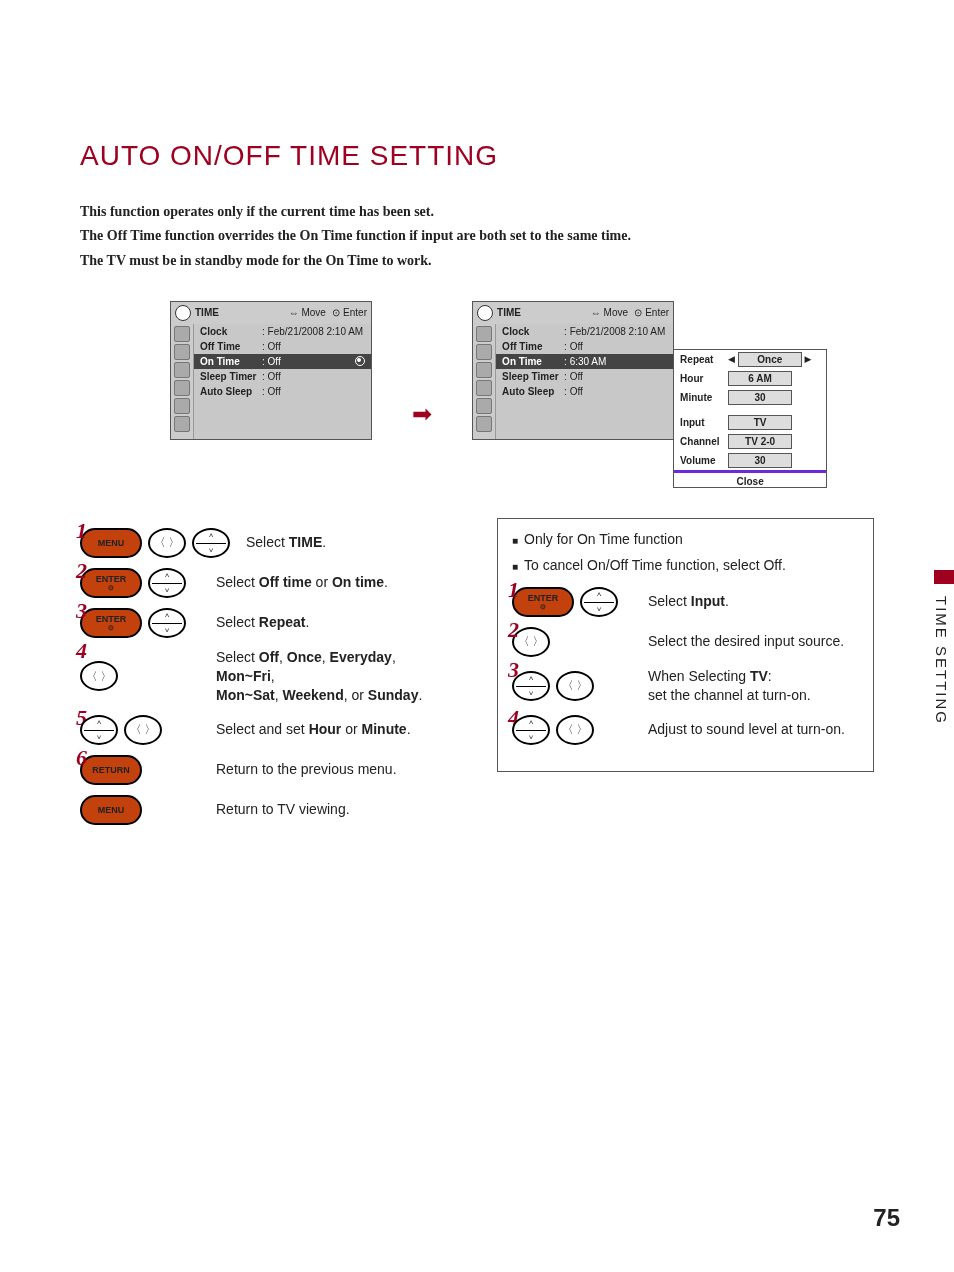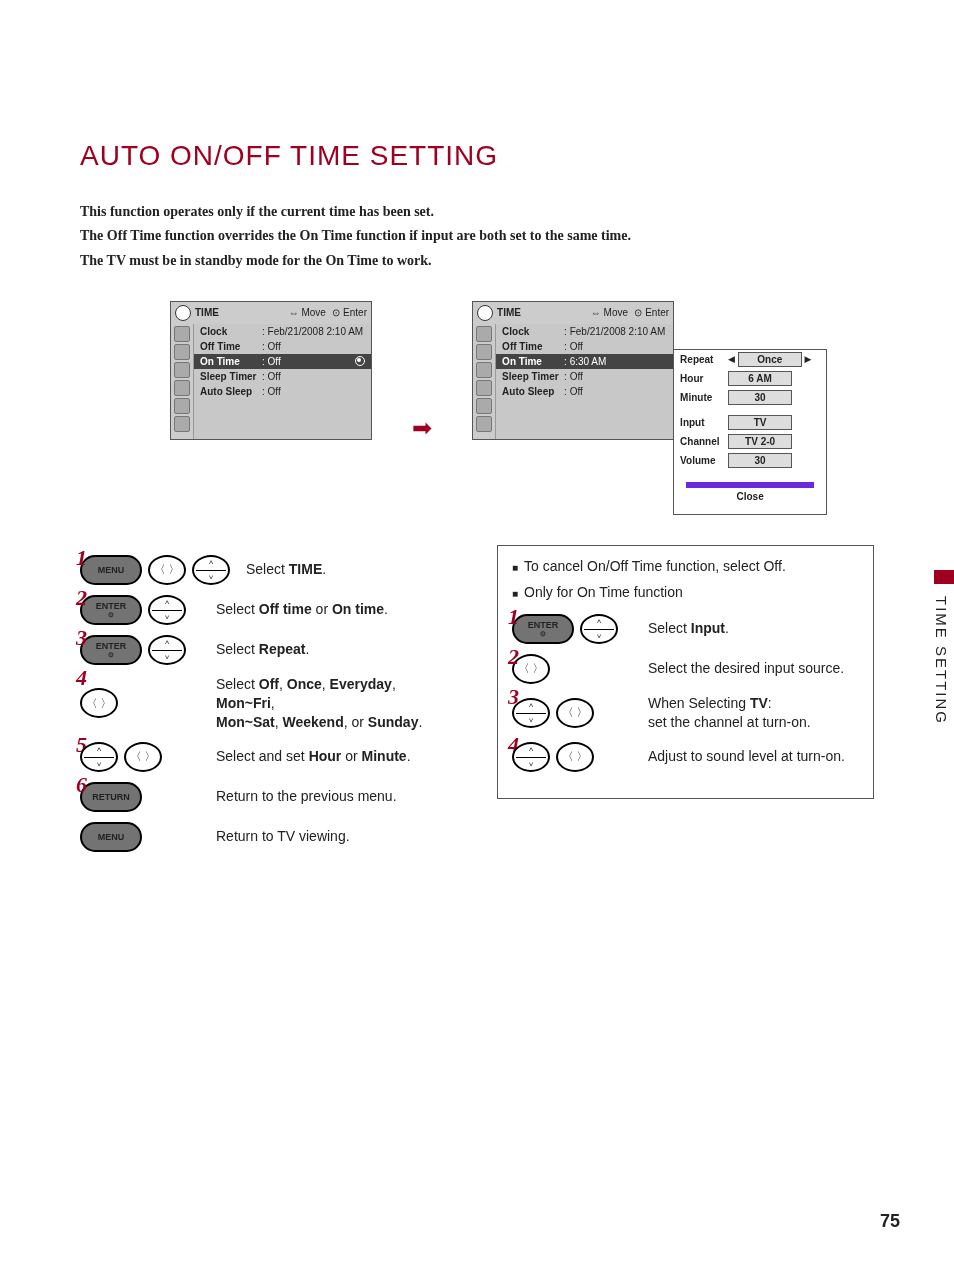--- a/index.html
+++ b/index.html
@@ -94,36 +94,36 @@
     width:152px;
   }
   .popup-row{display:flex; align-items:center; padding:2px 6px;}
   .popup-row .lbl{flex:0 0 48px; font-weight:bold;}
   .popup-row .valbox{
     border:1px solid #555; width:60px; text-align:center; padding:1px;
     background:#ddd; font-size:10px; font-weight:bold;
   }
   .popup .tri{font-size:9px;}
   .popup .close{
-    text-align:center; font-weight:bold; margin:12px; border-top:6px solid #6d28d9; padding-top:3px;
+    text-align:center; font-weight:bold; margin:0; border-top:3px solid #6d28d9; padding-top:3px;
   }
   .steps-area{display:flex; gap:40px; margin-top:10px;}
   .steps-left{flex:1;}
   .steps-right{flex:1;}
   .step{display:flex; gap:16px; align-items:center; margin:10px 0; position:relative;}
   .step .num{
     position:absolute; left:-4px; top:-10px;
     font-family:Georgia, serif; font-style:italic;
     font-size:22px; color:#a00020; font-weight:bold;
   }
   .step .icons{display:flex; gap:6px; align-items:center; min-width:120px;}
   .rc-btn{
     border:2px solid #000; border-radius:18px;
     min-width:50px; height:26px; display:flex; align-items:center; justify-content:center;
-    font-size:9px; font-weight:bold; background:#737373; padding:0 4px;
+    font-size:9px; font-weight:bold; background:#c2410c; padding:0 4px;
   }
   .rc-enter{flex-direction:column; line-height:1;}
   .rc-enter .dot{font-size:7px;}
   .oval{
     border:2px solid #000; border-radius:50%;
     width:34px; height:26px; display:flex; align-items:center; justify-content:center;
     font-size:11px; background:#fff;
   }
   .oval.split{position:relative;}
   .oval.split::after{content:""; position:absolute; left:2px; right:2px; height:1px; background:#000; top:50%;}
@@ -139,21 +139,21 @@
   .side-tab{
     position:absolute; right:0; top:590px;
     writing-mode:vertical-rl;
     font-size:15px; letter-spacing:2px;
     padding:6px 4px;
   }
   .side-tab::before{
     content:""; position:absolute; top:-20px; right:0; width:20px; height:14px; background:#a00020;
   }
   .page-num{
-    position:absolute; bottom:40px; right:54px; font-weight:bold; font-size:18px;
+    position:absolute; bottom:40px; right:54px; font-weight:bold; font-size:24px;
   }
 </style>
 </head>
 <body>
 
 <div class="page">
   <h1>AUTO ON/OFF TIME SETTING</h1>
 
   <div class="intro">
     <p><b>This function operates only if the current time has been set.</b></p>
@@ -373,24 +373,24 @@
         <div class="icons">
           <div class="rc-btn">MENU</div>
         </div>
         <div class="text">Return to TV viewing.</div>
       </div>
     </div>
 
     <div class="steps-right">
       <div class="right-box">
         <div class="bullet">
+            <span>Only for On Time function</span>
+          </div>
+        <div class="bullet">
             <span><span>To cancel </span><span class="b">On/Off Time</span><span> function, select </span><span class="b">Off</span><span>.</span></span>
-          </div>
-        <div class="bullet">
-            <span>Only for On Time function</span>
           </div>
 
         <div class="step">
           <span class="num">1</span>
           <div class="icons">
             <div class="rc-btn rc-enter">
                 <span>ENTER</span>
                 <span class="dot">⊙</span>
               </div>
             <div class="oval split">

